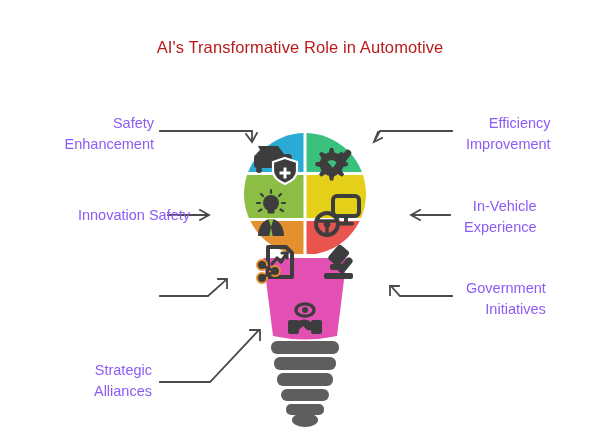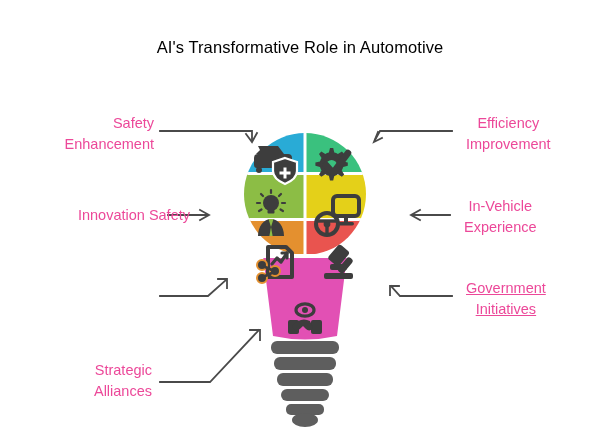--- a/index.html
+++ b/index.html
@@ -20,41 +20,41 @@
     width: 600px;
     height: 447px;
   }
   #page-title {
     position: absolute;
     left: 0;
     top: 38px;
     width: 600px;
     text-align: center;
     font-size: 16.5px;
-    color: #000000;
+    color: #b91c1c;
     letter-spacing: 0.1px;
   }
   .label {
     position: absolute;
     font-size: 14.5px;
     line-height: 21px;
-    color: #ec4899;
+    color: #8b5cf6;
     white-space: pre-line;
   }
   .label-left  { text-align: right; }
-  .label-right { text-align: center; }
+  .label-right { text-align: right; }
 
   .lbl-safety      { right: 446px; top: 113px; }
   .lbl-innovation  { right: 410px; top: 205px; }
   .lbl-data        { right: 445px; top: 278px; }
   .lbl-strategic   { right: 448px; top: 360px; }
 
   .lbl-efficiency  { left: 466px; top: 113px; }
   .lbl-invehicle   { left: 464px; top: 196px; }
-  .lbl-government  { left: 466px; top: 278px; text-decoration: underline; }
+  .lbl-government  { left: 466px; top: 278px; }
 
   svg.art {
     position: absolute;
     left: 0;
     top: 0;
     width: 600px;
     height: 447px;
   }
 </style>
 </head>

